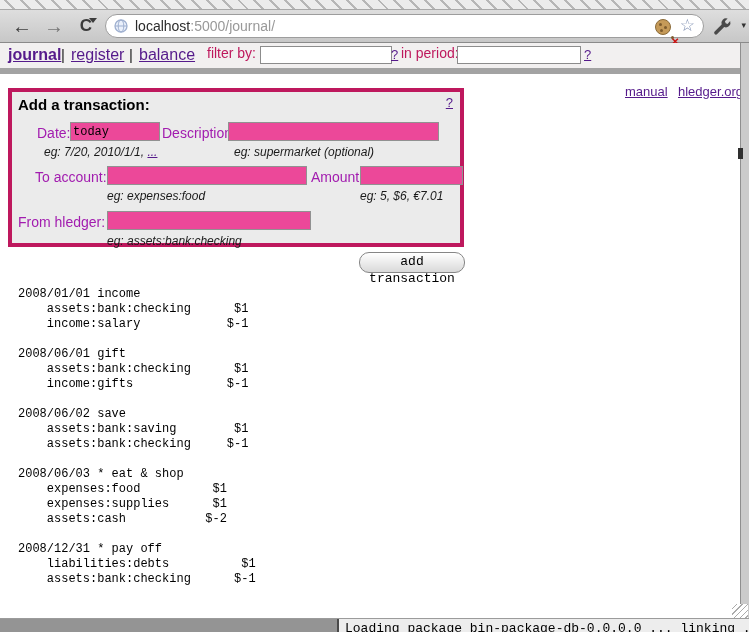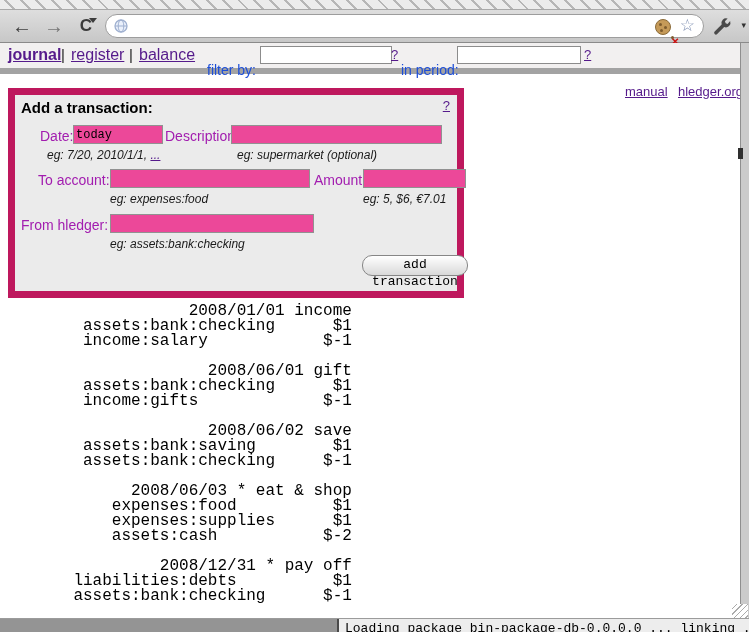--- a/index.html
+++ b/index.html
@@ -32,43 +32,43 @@
   .wrenchbtn{position:absolute;left:712px;top:4px;width:34px;height:24px;}
   .wrenchbtn svg{position:absolute;left:0;top:2px;}
   .caret{position:absolute;right:0;top:6px;font-size:9px;color:#333333;}
 
   
   .navbar{position:absolute;left:0;top:43px;width:749px;height:25px;background:#f2f0f0;
     border-bottom:6px solid #a3a3a3;}
   .navbar a{color:#551a8b;text-decoration:underline;cursor:pointer;}
   .nlink{position:absolute;top:3px;font-size:16px;}
   .nsep{position:absolute;top:3px;font-size:15px;color:#222;}
-  .flabel{position:absolute;top:19px;font-size:14px;color:#1d4ed8;}
+  .flabel{position:absolute;top:2px;font-size:14px;color:#be185d;}
   .ninput{position:absolute;top:3px;height:16px;border:1px solid #8c8c8c;background:#fff;
     font-size:12px;padding:0 2px;}
   .qlink{position:absolute;top:4px;font-size:13px;}
   .rlink{position:absolute;top:5px;font-size:13px;margin-top:36px;}
 
   
-  .panel{position:absolute;left:8px;top:88px;width:456px;height:210px;background:#ebebeb;
-    border:7px solid #be185d;box-sizing:border-box;}
+  .panel{position:absolute;left:8px;top:88px;width:456px;height:159px;background:#ebebeb;
+    border:4px solid #be185d;box-sizing:border-box;}
   .ptitle{position:absolute;left:6px;top:4px;font-size:15px;font-weight:bold;color:#000;}
   .phelp{position:absolute;right:7px;top:3px;font-size:13px;color:#551a8b;text-decoration:underline;}
   .plabel{position:absolute;font-size:14px;color:#a21caf;white-space:nowrap;}
   .pinput{position:absolute;height:17px;border:1px solid #919191;background:#ec4899;
     font-family:"Liberation Mono",monospace;font-size:12px;padding:0 2px;box-sizing:content-box;}
   .phint{position:absolute;font-size:12px;font-style:italic;color:#1a1a1a;white-space:nowrap;}
   .phint a{color:#551a8b;text-decoration:underline;font-style:italic;}
   .pbtn{position:absolute;left:347px;top:160px;width:104px;height:19px;border:1px solid #868686;
     border-radius:10px;background:linear-gradient(#ffffff,#d9d9d9);font-size:13px;color:#000;
     font-family:Liberation Mono, monospace;line-height:17px;text-align:center;cursor:pointer;}
 
   
-  .journal{position:absolute;left:18px;top:287px;margin:17px;font-family:"Liberation Mono",monospace;
-    font-size:16px;line-height:15px;color:#000;white-space:pre;text-align:right;}
+  .journal{position:absolute;left:18px;top:287px;margin:0;font-family:"Liberation Mono",monospace;
+    font-size:12px;line-height:15px;color:#000;white-space:pre;}
 
   
   .right-line{position:absolute;left:740px;top:43px;width:1px;height:576px;background:#8f8f8f;}
   .right-sliver{position:absolute;left:741px;top:43px;width:8px;height:576px;background:#cbcbcb;}
   .edge-notch{position:absolute;left:738px;top:148px;width:5px;height:11px;background:#2f2f2f;}
   .grip{position:absolute;left:732px;top:604px;width:16px;height:14px;background:
     repeating-linear-gradient(135deg,#ffffff 0 3px,#ababab 3px 4px);}
   .bottom-border{position:absolute;left:0;top:618px;width:749px;height:1px;background:#9b9b9b;}
   .desktop-strip{position:absolute;left:0;top:619px;width:337px;height:13px;background:#949494;}
   .terminal{position:absolute;left:337px;top:619px;width:412px;height:13px;background:#ededed;
@@ -90,20 +90,21 @@
       <span class="reload-tri"></span>
     </div>
     <div class="addressbar">
       <span class="globe">
         <svg width="14" height="14" viewBox="0 0 14 14">
           <circle cx="7" cy="7" r="6" fill="#eaf0fb" stroke="#9fb0d0" stroke-width="1.3"></circle>
           <ellipse cx="7" cy="7" rx="2.8" ry="6" fill="none" stroke="#9fb0d0" stroke-width="1"></ellipse>
           <line x1="1" y1="7" x2="13" y2="7" stroke="#9fb0d0" stroke-width="1"></line>
         </svg>
       </span>
+      <span class="urltext"><span>localhost</span><span class="muted">:5000/journal/</span></span>
       <span class="cookie">
         <i class="d1"></i>
           <i class="d2"></i>
           <i class="d3"></i>
         <i class="cx">✕</i>
       </span>
       <span class="star">☆</span>
     </div>
     <div class="wrenchbtn">
       <svg width="20" height="20" viewBox="0 0 24 24">

